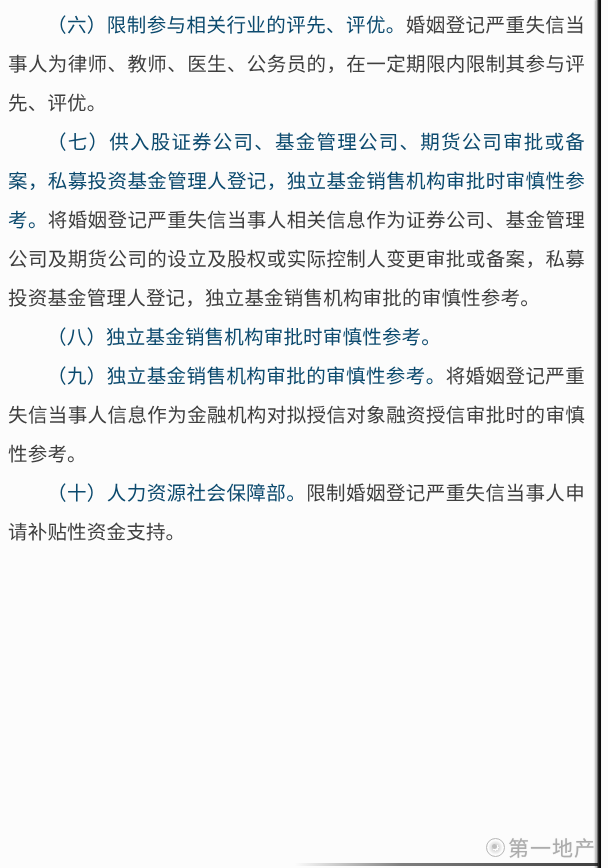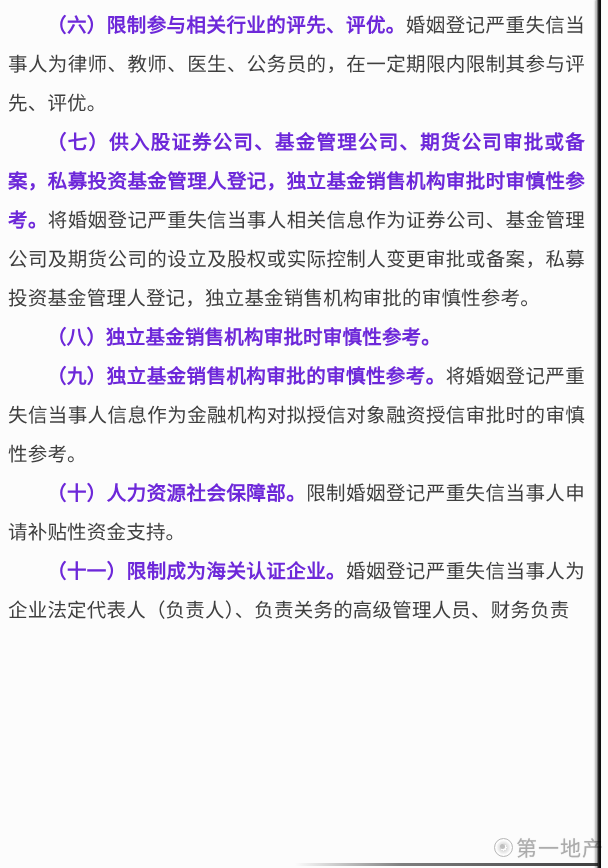--- a/index.html
+++ b/index.html
@@ -15,34 +15,34 @@
     position:absolute;
     top:6px;left:8px;width:577px;
     font-size:19.5px;
     line-height:39px;
     color:#3f3f3f;
     text-align:justify;
     text-justify:inter-ideograph;
     letter-spacing:0.2px;
   }
   .para{margin:0;text-indent:2em;}
-  .lead{font-weight:bold;color:#6d28d9;}
+  .lead{font-weight:normal;color:#0c4a6e;}
   
   .scan-edge-right{
     position:absolute;top:0;left:596px;width:5px;height:868px;
     background:linear-gradient(90deg,rgba(25,25,25,.15),#161616 55%,#0c0c0c);
     box-shadow:-1px 0 2px rgba(40,40,40,.35);
   }
   .scan-edge-bottom{
     position:absolute;left:295px;right:10px;bottom:2px;height:3px;
     background:linear-gradient(90deg,rgba(25,25,25,0),rgba(25,25,25,.55) 35%,rgba(15,15,15,.8));
   }
   
   .watermark{
-    position:absolute;right:4px;bottom:6px;
+    position:absolute;right:12px;bottom:6px;
     display:flex;align-items:center;gap:3px;
     pointer-events:none;
     mix-blend-mode:multiply;
     opacity:.62;
   }
   .wm-icon{
     width:17px;height:17px;border-radius:50%;
     border:1.6px solid #8d8d8d;
     position:relative;display:inline-block;
     background:radial-gradient(circle at 50% 50%, #ffffff 25%, #c9c9c9 26%, #ffffff 60%);
@@ -62,21 +62,20 @@
 </head>
 <body>
 
 <div class="page">
   <div class="content">
       <p class="para"><b class="lead">（六）限制参与相关行业的评先、评优。</b><span>婚姻登记严重失信当事人为律师、教师、医生、公务员的，在一定期限内限制其参与评先、评优。</span></p>
       <p class="para"><b class="lead">（七）供入股证券公司、基金管理公司、期货公司审批或备案，私募投资基金管理人登记，独立基金销售机构审批时审慎性参考。</b><span>将婚姻登记严重失信当事人相关信息作为证券公司、基金管理公司及期货公司的设立及股权或实际控制人变更审批或备案，私募投资基金管理人登记，独立基金销售机构审批的审慎性参考。</span></p>
       <p class="para"><b class="lead">（八）独立基金销售机构审批时审慎性参考。</b></p>
       <p class="para"><b class="lead">（九）独立基金销售机构审批的审慎性参考。</b><span>将婚姻登记严重失信当事人信息作为金融机构对拟授信对象融资授信审批时的审慎性参考。</span></p>
       <p class="para"><b class="lead">（十）人力资源社会保障部。</b><span>限制婚姻登记严重失信当事人申请补贴性资金支持。</span></p>
-      <p class="para"><b class="lead">（十一）限制成为海关认证企业。</b><span>婚姻登记严重失信当事人为企业法定代表人（负责人）、负责关务的高级管理人员、财务负责</span></p>
     </div>
 
   <div class="scan-edge-right"></div>
   <div class="scan-edge-bottom"></div>
 
   <div class="watermark">
     <span class="wm-icon"></span>
     <span class="wm-text">第一地产</span>
   </div>
 </div>

